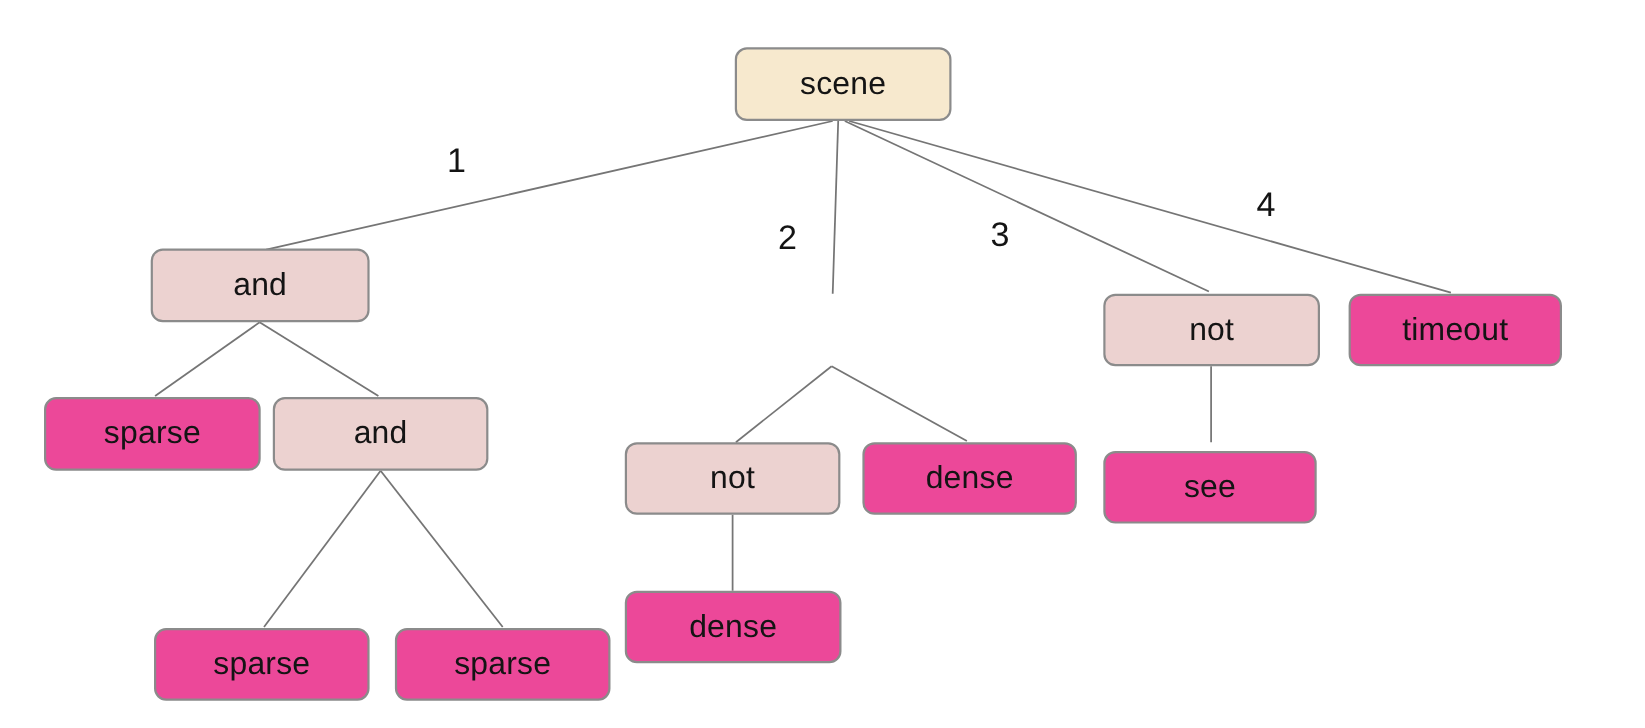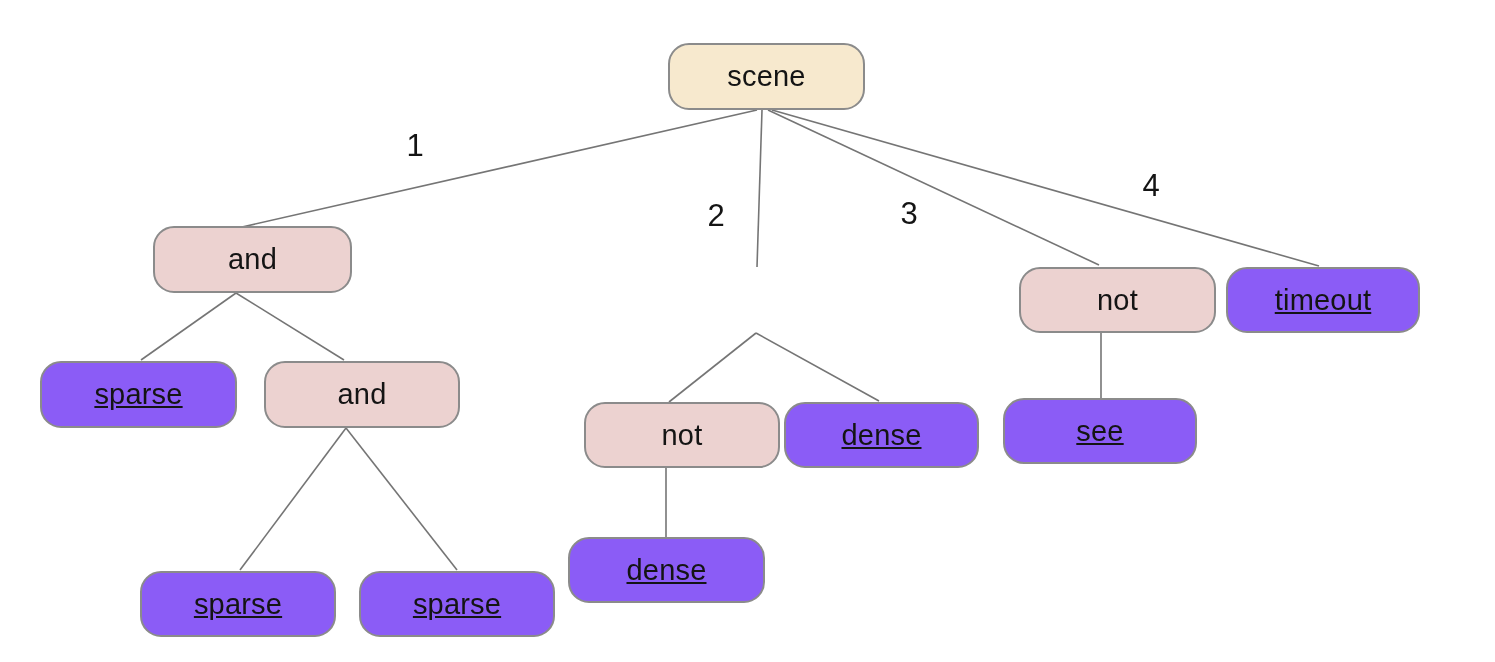--- a/index.html
+++ b/index.html
@@ -27,29 +27,29 @@
     stroke: #757575;
     stroke-width: 1.6;
   }
   .node {
     position: absolute;
     z-index: 2;
     display: flex;
     align-items: center;
     justify-content: center;
     border: 2px solid #8b8b8b;
-    border-radius: 21px;
+    border-radius: 11px;
     font-size: 29px;
     color: #141414;
     box-sizing: border-box;
     letter-spacing: 0.2px;
   }
   .node.root { background: #f7e9ce; }
-  .node.op   { background: #ecd2d0; margin-left: 16px; }
-  .node.leaf { background: #8b5cf6; text-decoration: underline; }
+  .node.op   { background: #ecd2d0; }
+  .node.leaf { background: #ec4899; }
   .edge-label {
     position: absolute;
     z-index: 2;
     transform: translate(-50%, -50%);
     font-size: 31px;
     color: #141414;
   }
 </style>
 </head>
 <body>
@@ -79,19 +79,19 @@
   <div class="node root" style="left:668px; top:43px;  width:197px; height:67px">scene</div>
 
   <div class="node op" style="left:137px; top:226px; width:199px; height:67px">and</div>
   <div class="node op" style="left:1003px; top:267px; width:197px; height:66px">not</div>
   <div class="node leaf" style="left:1226px; top:267px; width:194px; height:66px">timeout</div>
 
   <div class="node leaf" style="left:40px;  top:361px; width:197px; height:67px">sparse</div>
   <div class="node op" style="left:248px; top:361px; width:196px; height:67px">and</div>
   <div class="node op" style="left:568px; top:402px; width:196px; height:66px">not</div>
   <div class="node leaf" style="left:784px; top:402px; width:195px; height:66px">dense</div>
-  <div class="node leaf" style="left:1003px; top:398px; width:194px; height:66px">see</div>
+  <div class="node leaf" style="left:1003px; top:410px; width:194px; height:66px">see</div>
 
   <div class="node leaf" style="left:568px; top:537px; width:197px; height:66px">dense</div>
   <div class="node leaf" style="left:140px; top:571px; width:196px; height:66px">sparse</div>
   <div class="node leaf" style="left:359px; top:571px; width:196px; height:66px">sparse</div>
 
 </div>
 
 </body></html>

